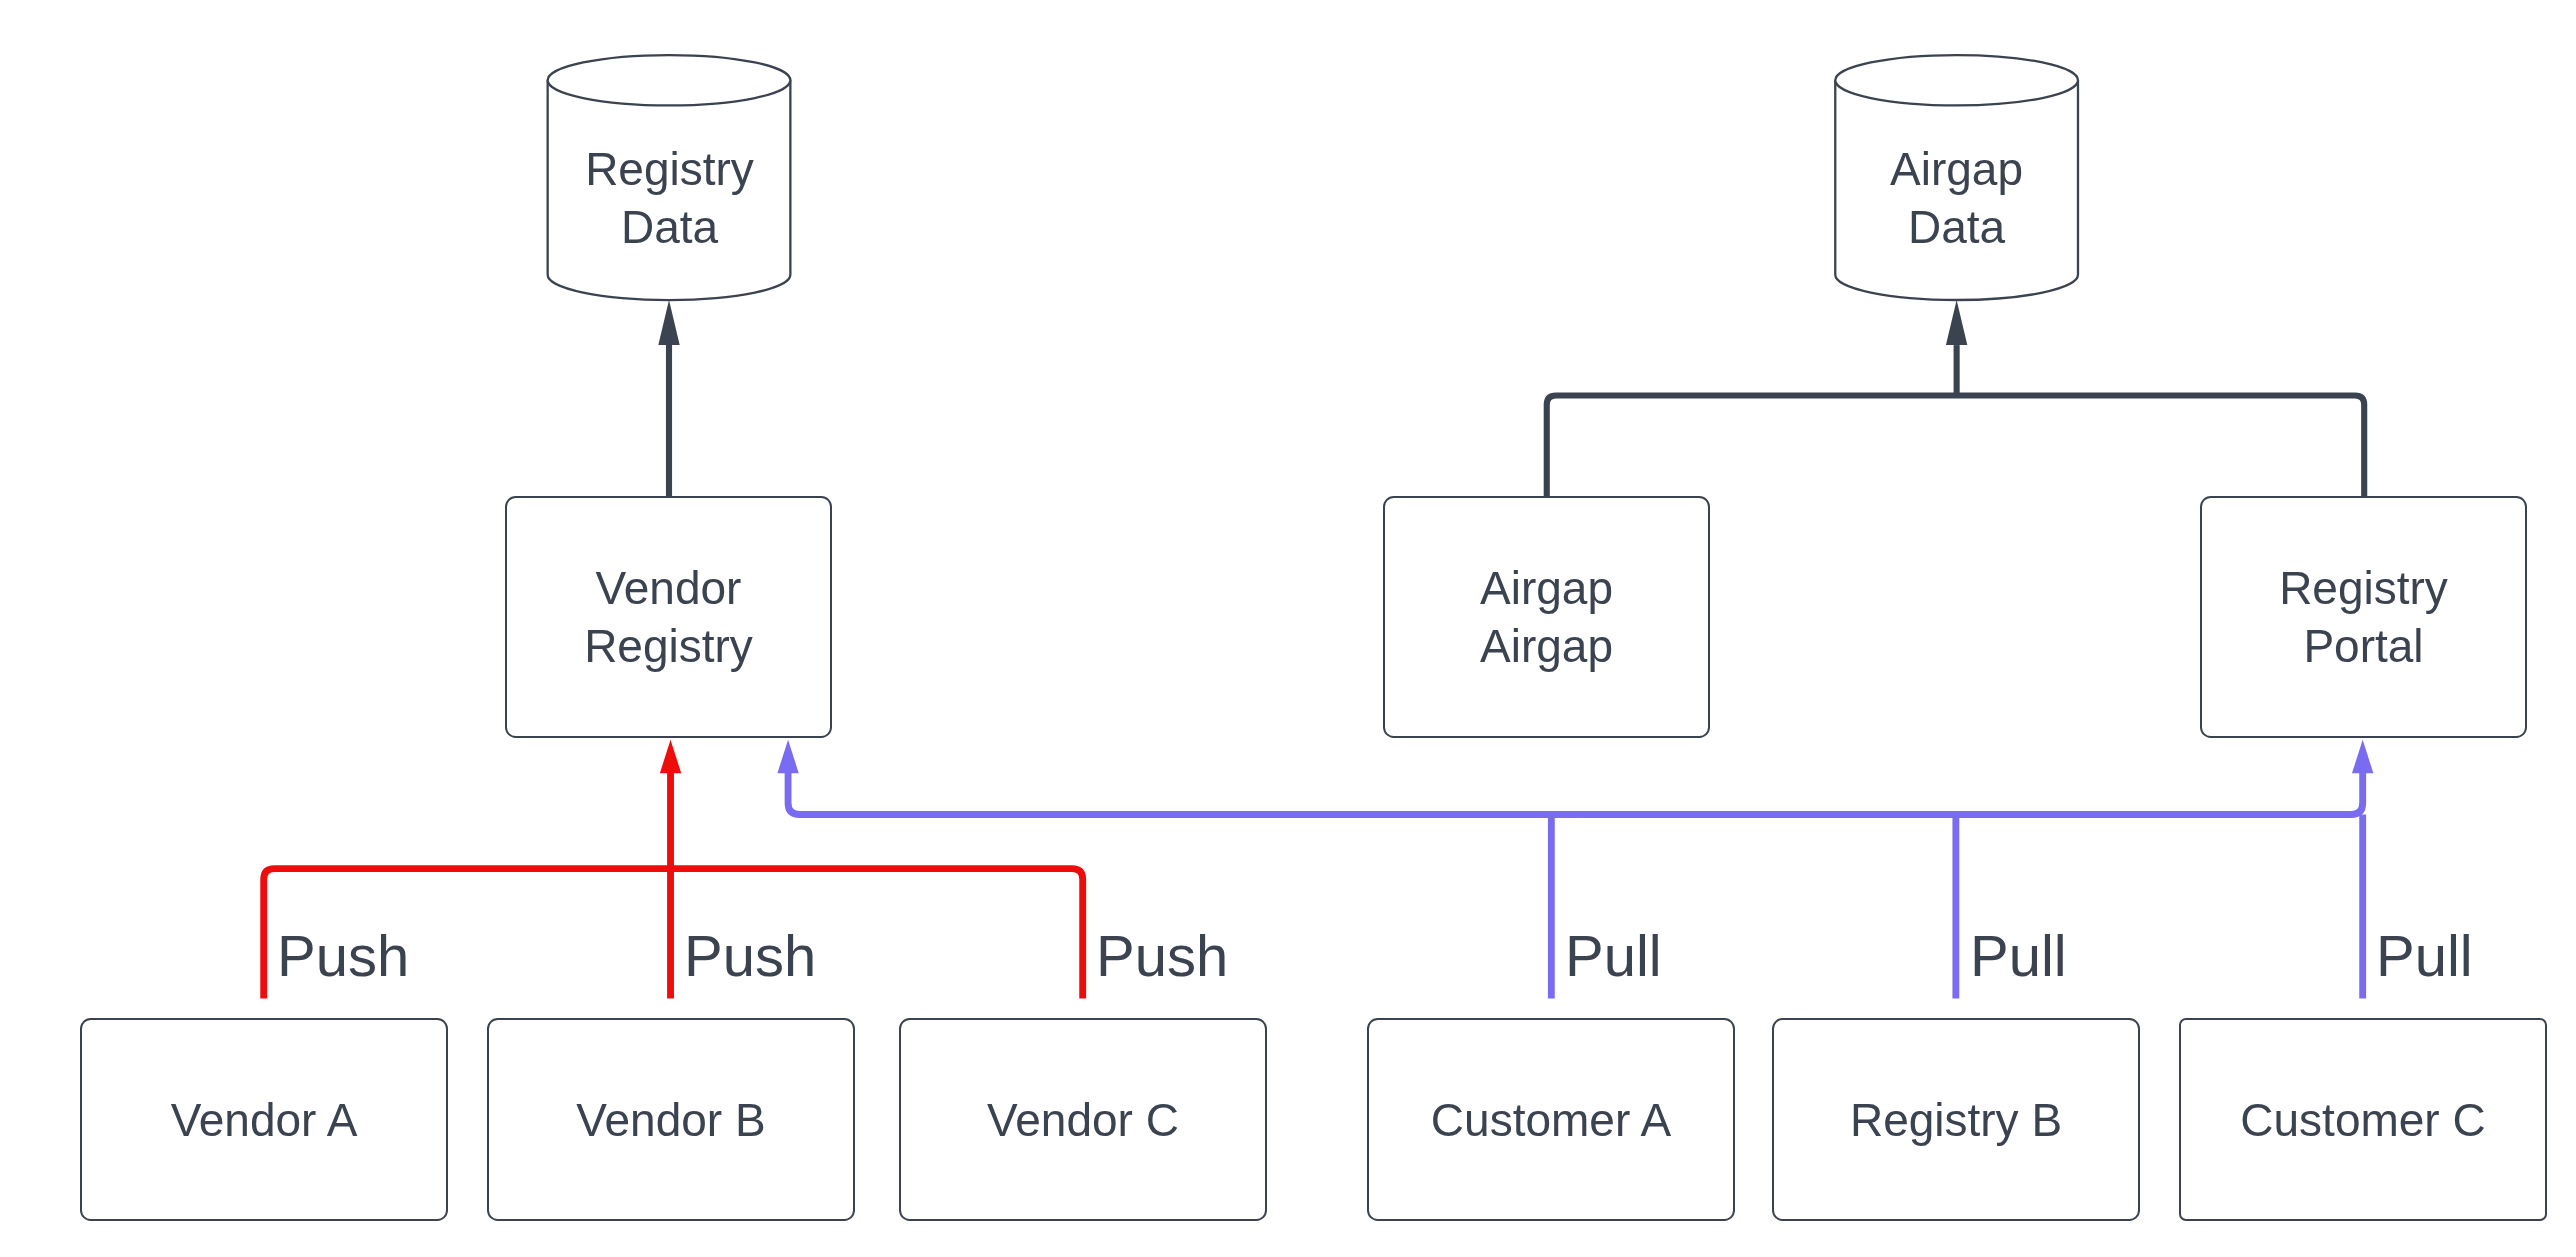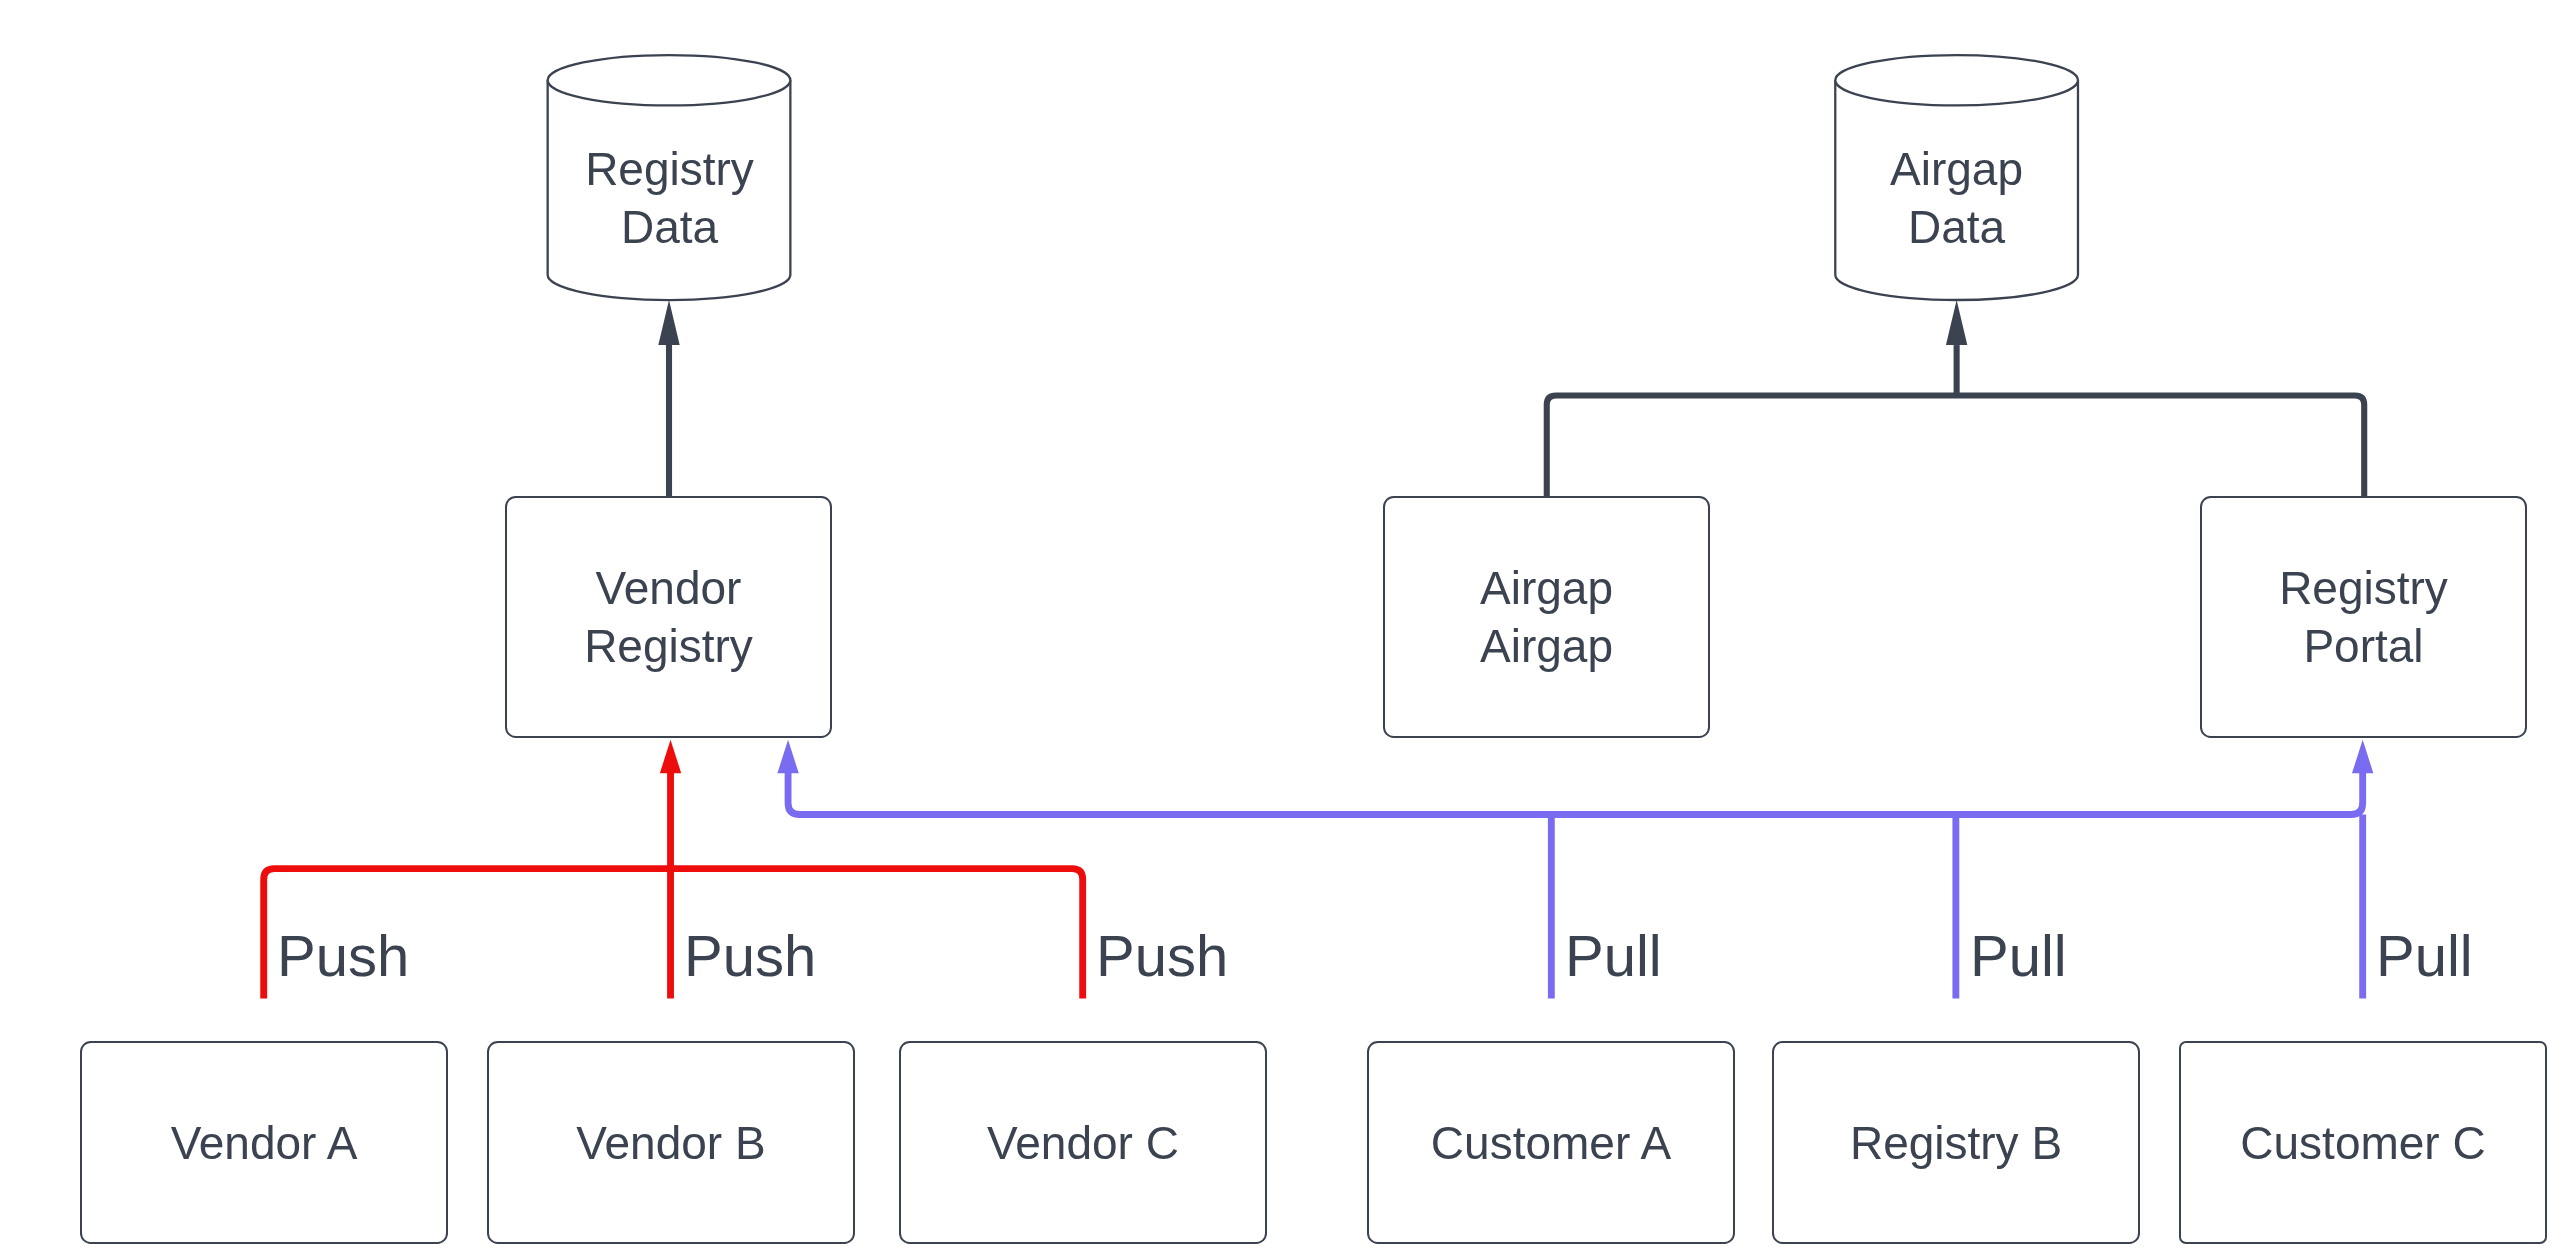--- a/index.html
+++ b/index.html
@@ -34,21 +34,21 @@
     background: var(--node-fill);
     border: 2.3px solid var(--outline);
     border-radius: 10.7px;
     display: flex; flex-direction: column;
     align-items: center; justify-content: center;
     text-align: center;
     font-size: 46px; line-height: 58px;
     color: var(--text);
   }
   .node.process { width: 327px; height: 242px; top: 496px; }
-  .node.leaf    { width: 368px; height: 203px; top: 1041px; text-align: right; }
+  .node.leaf    { width: 368px; height: 203px; top: 1018px; text-align: right; }
 
   .cyl-label {
     position: absolute; width: 243px; top: 140px;
     text-align: center; font-size: 46px; line-height: 58px;
     color: var(--text);
   }
   .edge-label {
     position: absolute; top: 928px;
     font-size: 58px; line-height: 55px;
     color: var(--text); white-space: nowrap;

